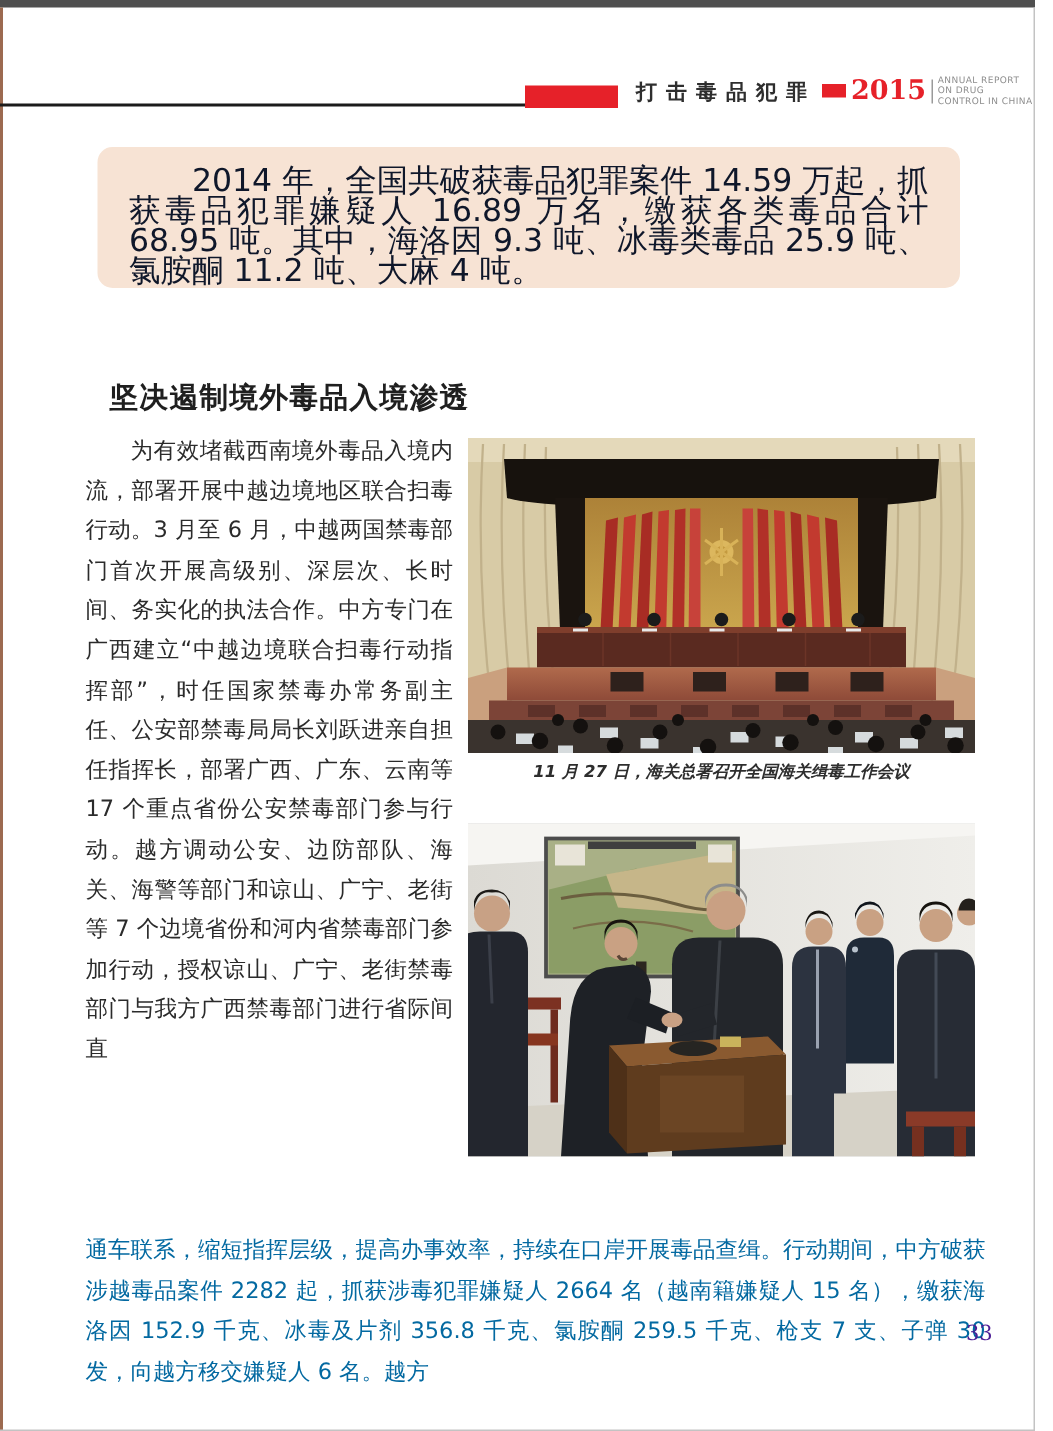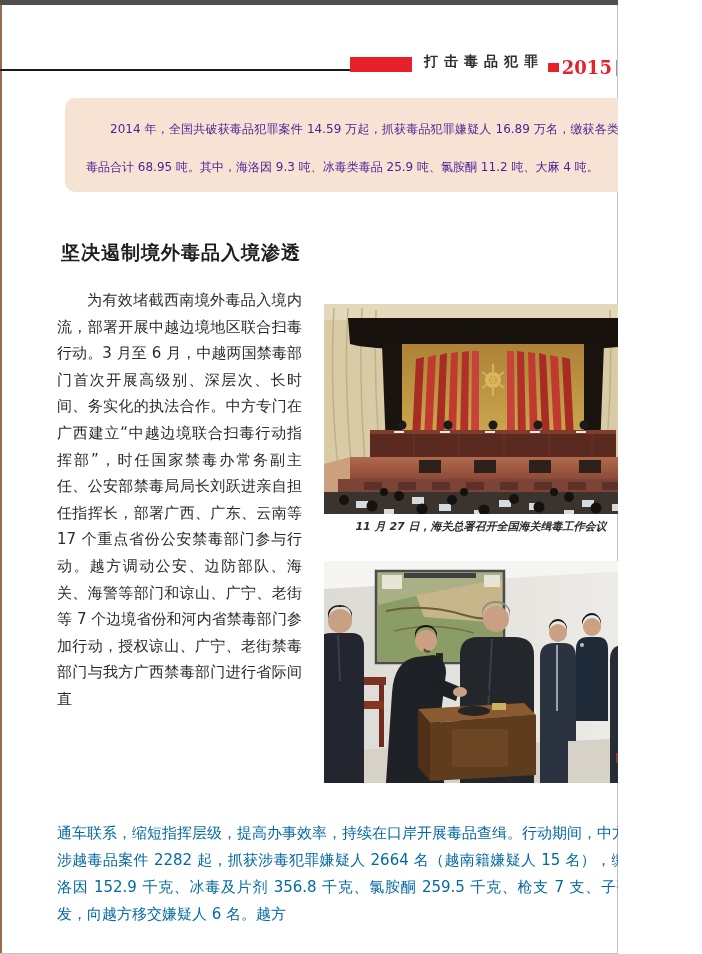--- a/index.html
+++ b/index.html
@@ -1,47 +1,47 @@
 <!DOCTYPE html>
 <html style="--accent: #e62129; --boxbg: #f7e3d4;"><head>
 <meta charset="utf-8">
 <style>
   html,body{margin:0;padding:0;background:#ffffff;}
   body{font-family:"DejaVu Sans","Liberation Sans",sans-serif;}
-  .page{position:relative;width:618px;height:954px;background:#fff;overflow:hidden;}
+  .page{position:relative;width:690px;height:954px;background:#fff;overflow:hidden;}
 
   
   .top-bar{position:absolute;left:0;top:0;width:702px;height:5px;background:#4f4f4f;}
   .left-rule{position:absolute;left:0;top:5px;width:2px;height:949px;background:#9c6a50;}
   .right-rule{position:absolute;right:0;top:5px;width:1px;height:949px;background:#c3c3c3;}
   .bottom-rule{position:absolute;left:0;bottom:0;width:702px;height:1px;background:#c3c3c3;}
 
   
   .header-rule{position:absolute;left:0;top:69px;width:356px;height:2px;background:#1b1b1b;}
   .header-red-bar{position:absolute;left:350px;top:57px;width:62px;height:15px;background:var(--accent,#e62129);}
   .header-title{position:absolute;left:424px;top:53px;font-size:14px;font-weight:600;letter-spacing:6px;color:#2e2e2e;font-family:"DejaVu Serif","Liberation Serif",serif;white-space:nowrap;}
   .year-block{position:absolute;left:548px;top:50px;display:flex;align-items:center;}
   .year-chip{width:22px;height:9px;background:var(--accent,#e62129);margin-right:3px;}
   .year-text{font-size:18px;font-weight:bold;color:var(--accent,#e62129);font-family:"DejaVu Serif","Liberation Serif",serif;line-height:20px;}
   .year-divider{width:1px;height:16px;background:#9a9a9a;margin:0 3px 0 4px;}
   .eng-sub{display:flex;flex-direction:column;font-size:6px;line-height:7px;letter-spacing:.3px;color:#8d8d8d;}
 
   
   .highlight-box{position:absolute;left:65px;top:98px;width:575px;height:94px;background:var(--boxbg,#f7e3d4);border-radius:10px;box-sizing:border-box;padding:12px 21px 0 21px;}
-  .highlight-box p{margin:0;font-size:12px;line-height:38px;color:#4c1d95;text-align:justify;text-indent:2em;}
-
-  
-  .section-heading{position:absolute;left:57px;top:236px;margin:4px;font-size:19px;font-weight:700;letter-spacing:1px;color:#1f1f1f;}
+  .highlight-box p{margin:0;font-size:21px;line-height:20px;color:#0f172a;text-align:justify;text-indent:2em;}
+
+  
+  .section-heading{position:absolute;left:57px;top:236px;margin:16px;font-size:19px;font-weight:700;letter-spacing:1px;color:#1f1f1f;}
 
   
   .columns{position:absolute;left:57px;top:287px;width:593px;display:flex;gap:10px;}
   .text-col{width:245px;font-size:15px;line-height:26.6px;color:#2b2b2b;text-align:justify;}
   .text-col p{margin:0;text-indent:2em;}
   .photo-col{width:338px;padding-top:5px;}
-  figure{margin:12px;}
+  figure{margin:0;}
   figure.second{margin-top:27px;}
   .photo-frame{width:338px;display:block;background:#ddd;}
   figcaption{font-size:11px;line-height:15px;font-weight:700;font-style:italic;color:#2e2e2e;margin-top:5px;}
   .cap-center{text-align:center;}
   .cap-justify{text-align:justify;text-indent:1em;}
 
   
   .full-text{position:absolute;left:57px;top:820px;width:600px;margin:0;font-size:15px;line-height:27px;color:#0369a1;text-align:justify;}
 
   .page-number{position:absolute;left:644px;top:881px;font-size:14px;color:#4c1d95;font-family:"DejaVu Serif","Liberation Serif",serif;text-align:right;}

